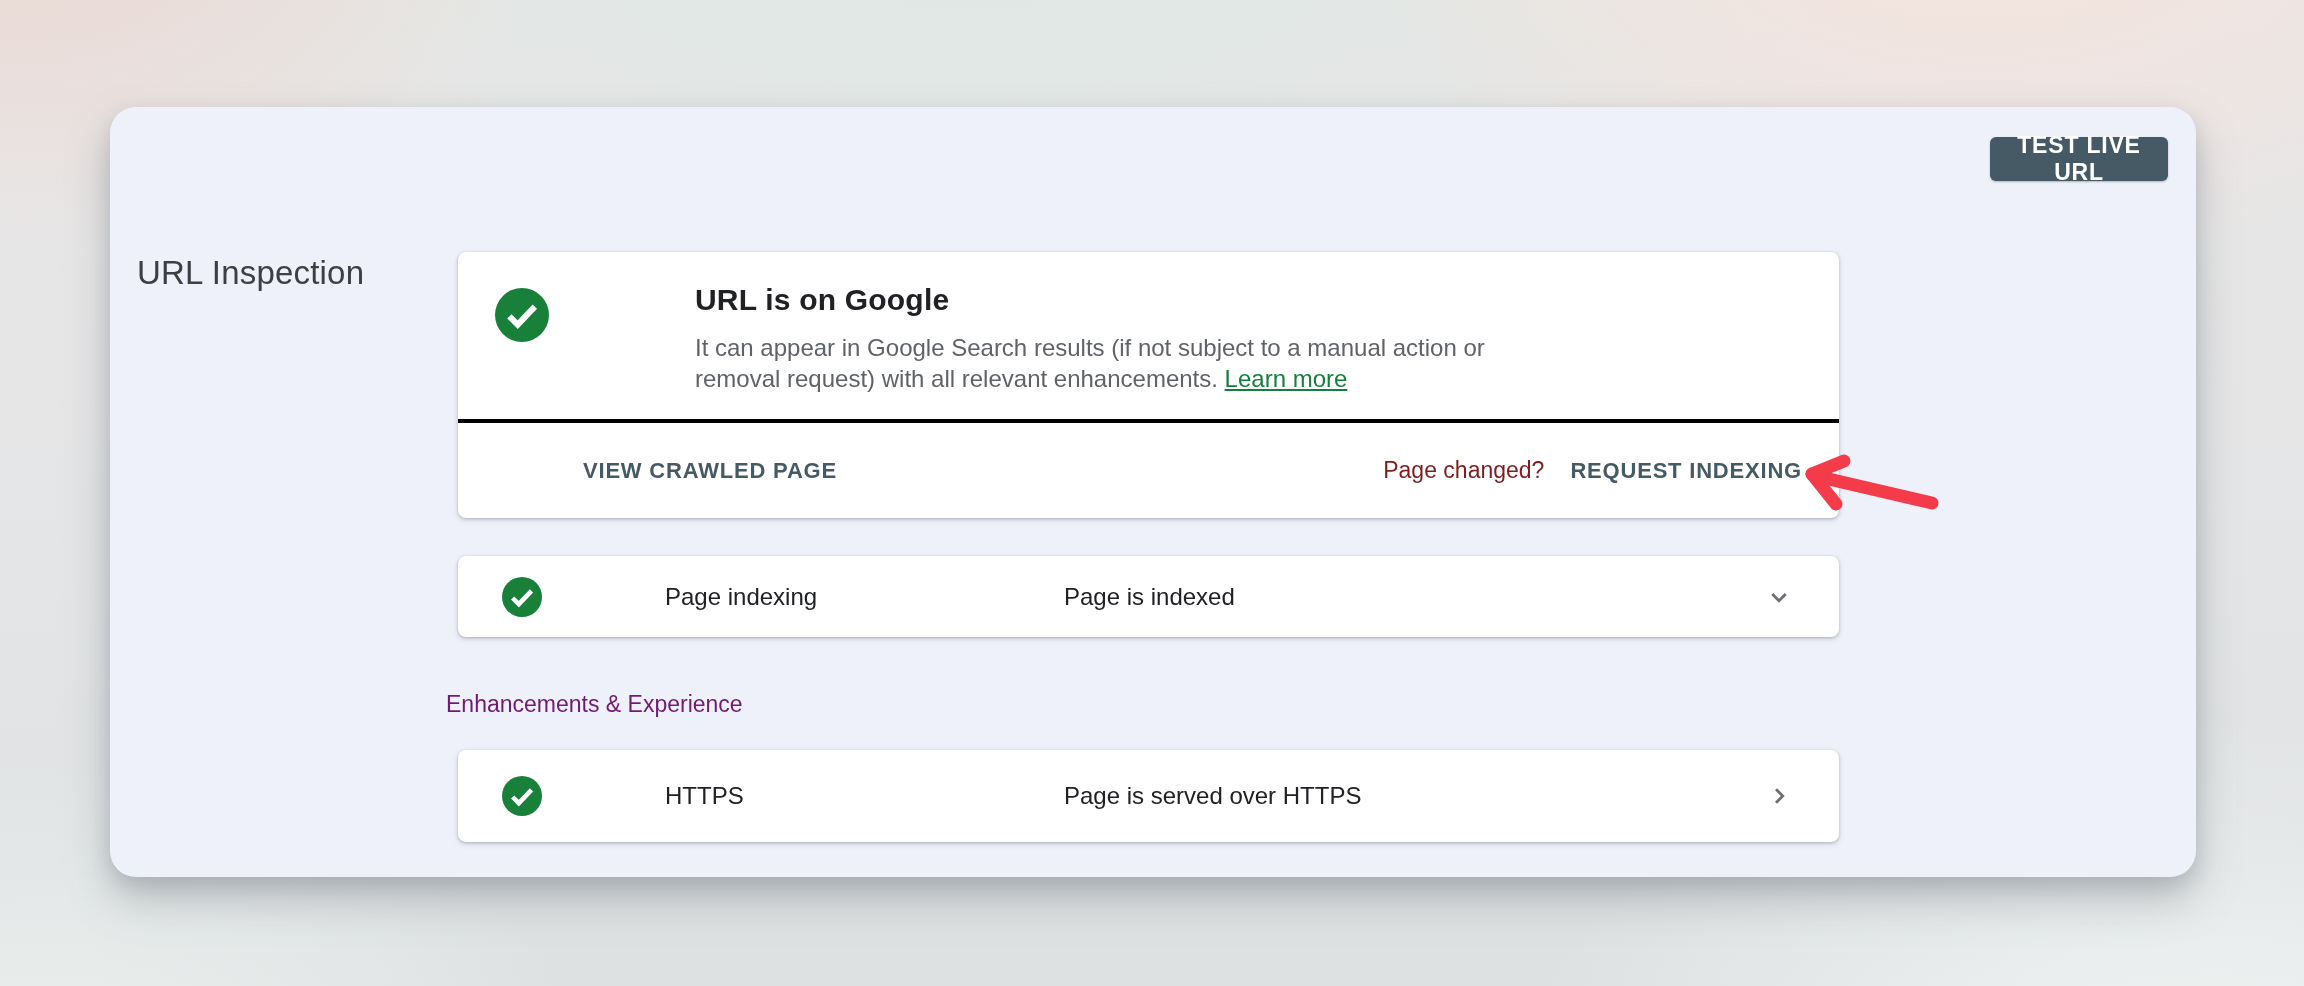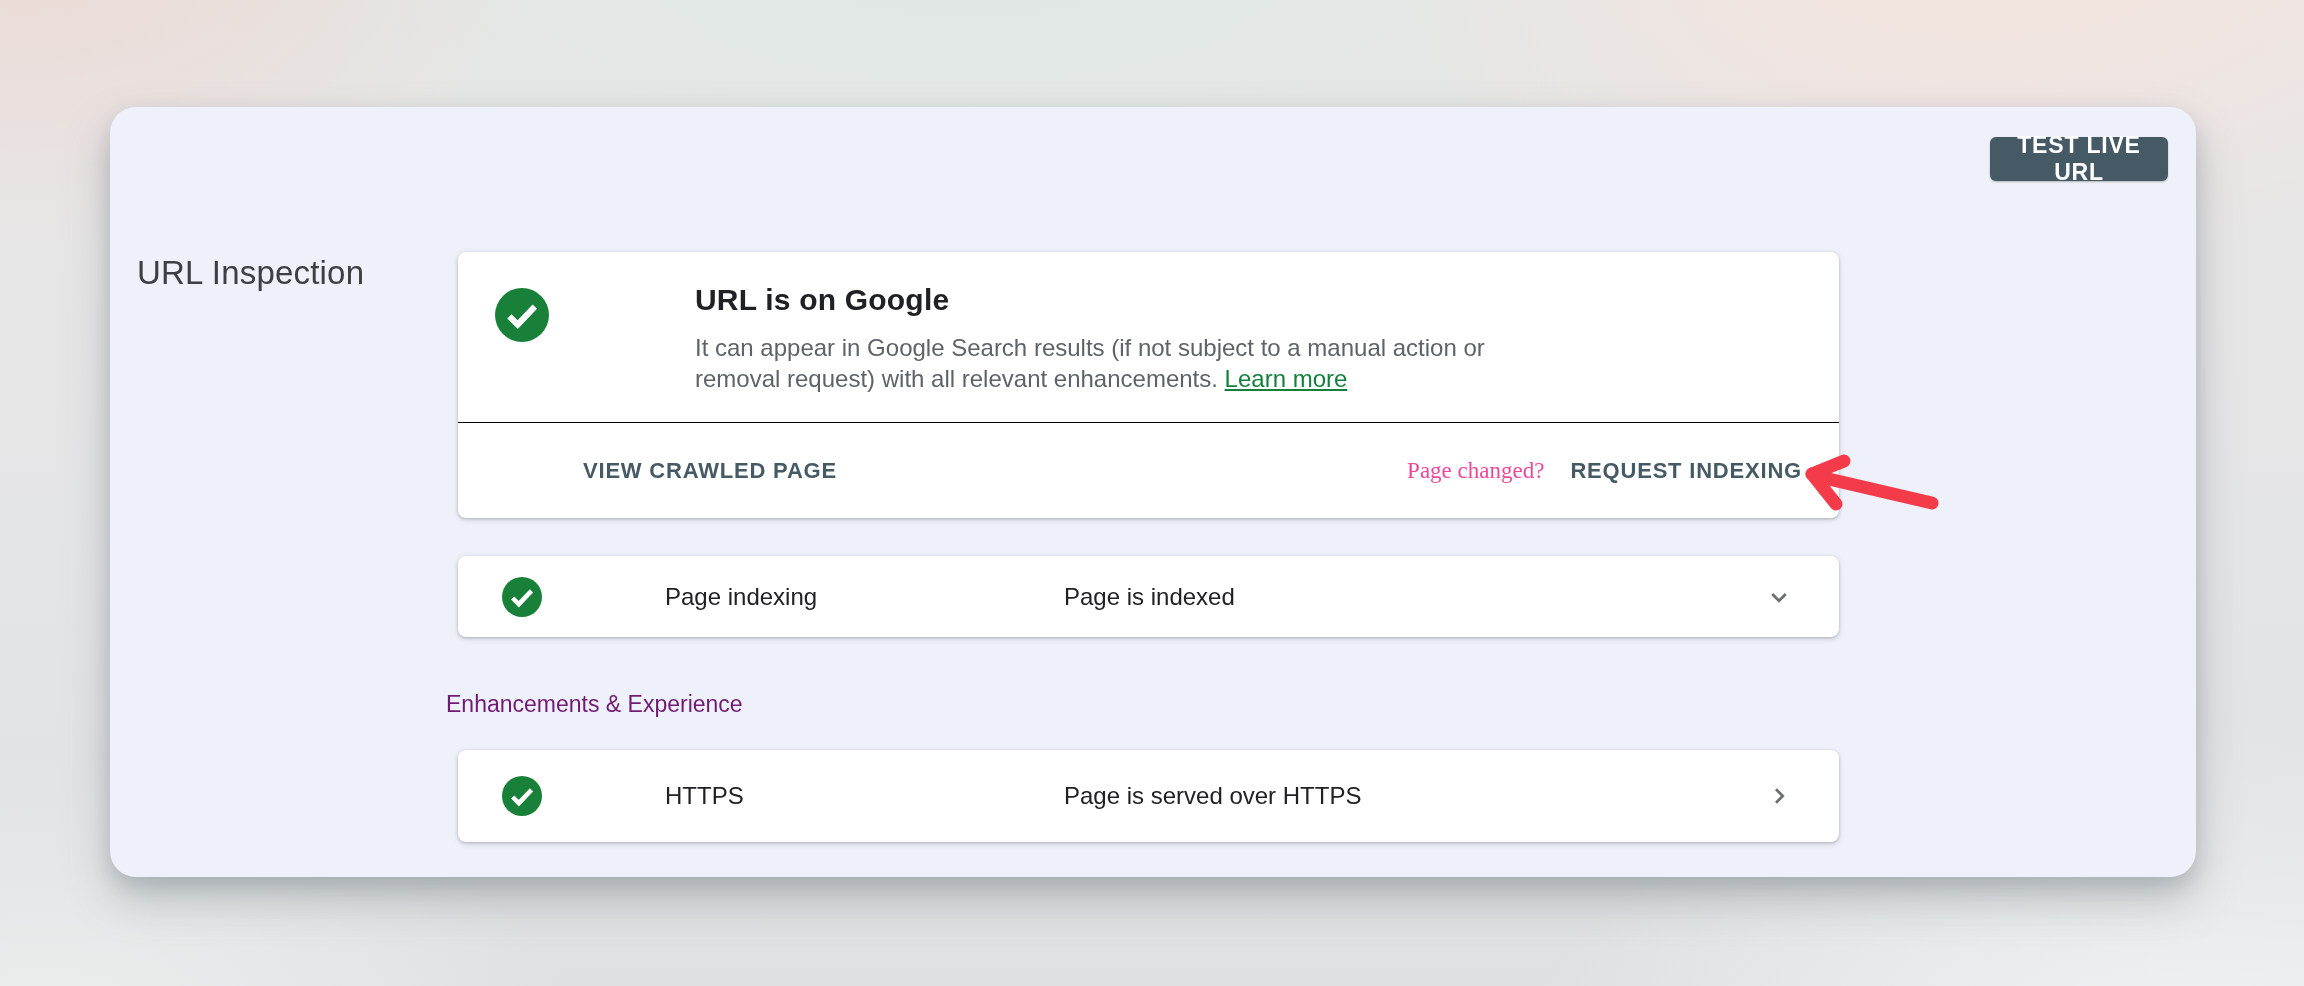--- a/index.html
+++ b/index.html
@@ -107,43 +107,42 @@
   .learn-more {
     color: #15803d;
     text-decoration: underline;
     cursor: pointer;
   }
 
   .verdict-footer {
     position: absolute;
     left: 0; right: 0; bottom: 0;
     height: 95px;
-    border-top: 1px solid #000000;
+    border-top: 4px solid #000000;
     display: flex;
     align-items: center;
   }
   .view-crawled {
     margin-left: 125px;
     font-size: 22px;
     font-weight: bold;
     letter-spacing: 0.8px;
     color: #455a64;
     cursor: pointer;
   }
   .footer-right {
     margin-left: auto;
     margin-right: 37px;
     display: flex;
     align-items: center;
     gap: 26px;
   }
   .page-changed {
     font-size: 23px;
-    color: #ec4899;
-    font-family: Liberation Serif, serif;
+    color: #7f1d1d;
   }
   .request-indexing {
     font-size: 22px;
     font-weight: bold;
     letter-spacing: 0.8px;
     color: #455a64;
     cursor: pointer;
   }
 
   .arrow-annotation {

